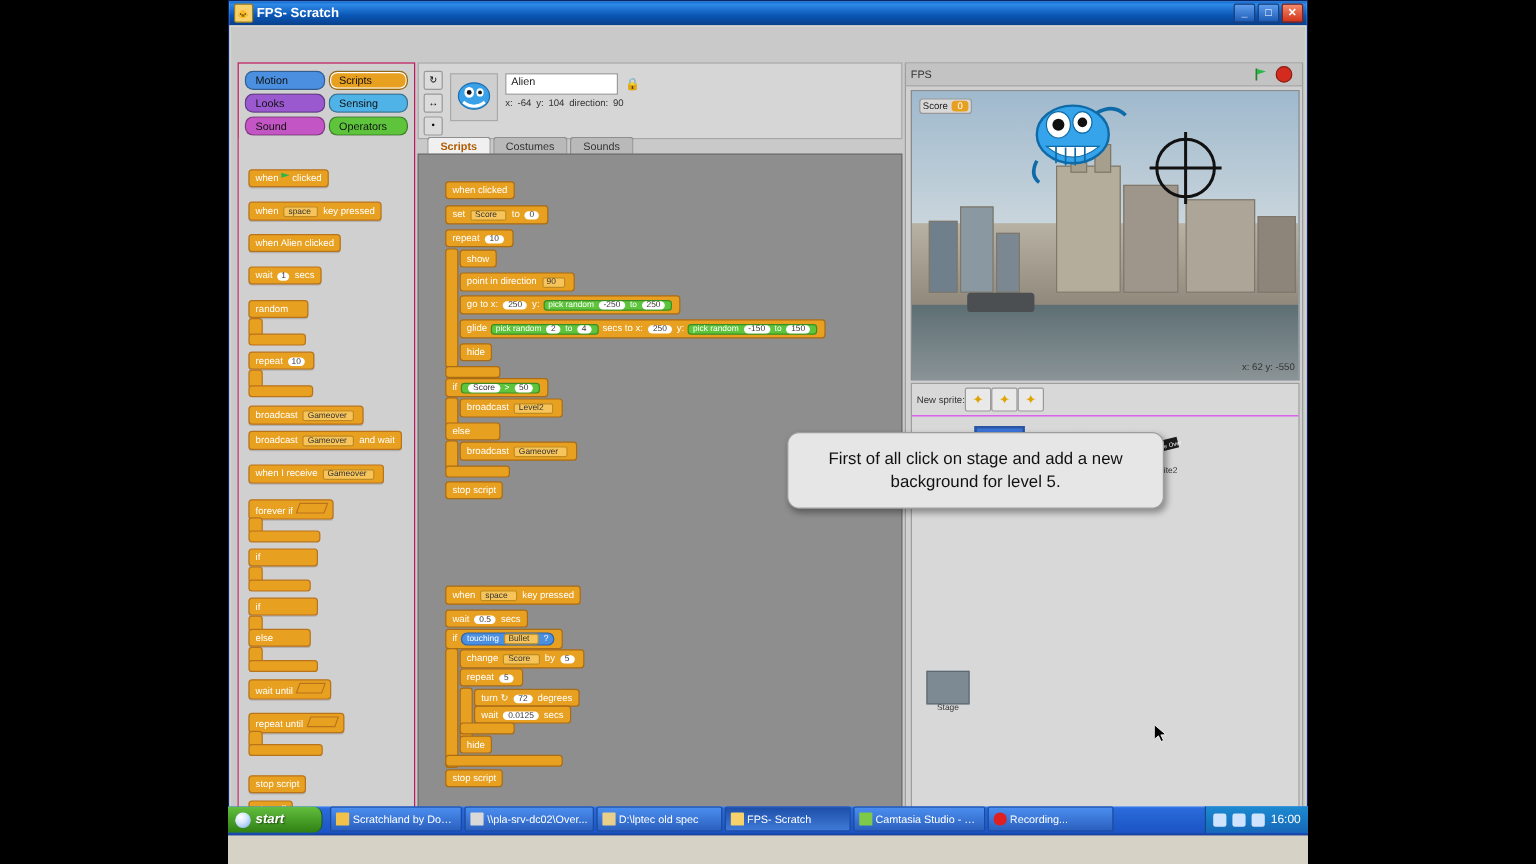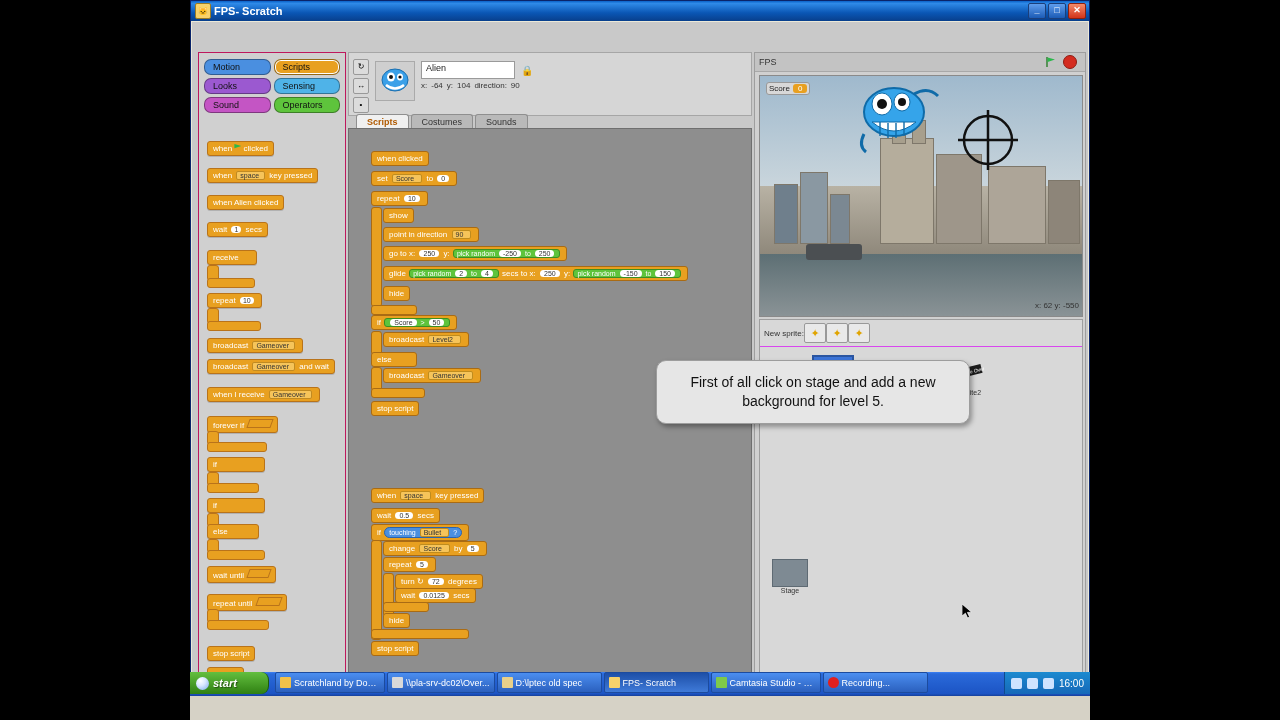--- a/index.html
+++ b/index.html
@@ -144,21 +144,21 @@
             <span class="ind">space</span>
             <span>key pressed</span>
           </div>
           <div class="blk" style="left:8px;top:80px;">when Alien clicked</div>
           <div class="blk" style="left:8px;top:107px;">
             <span>wait</span>
             <span class="in">1</span>
             <span>secs</span>
           </div>
 
-          <div class="blk" style="left:8px;top:135px;width:38px;">receive</div>
+          <div class="blk" style="left:8px;top:135px;width:38px;">random</div>
           <div class="cmouth" style="left:8px;top:150px;width:10px;height:14px;"></div>
           <div class="cmouth" style="left:8px;top:163px;width:46px;height:8px;"></div>
 
           <div class="blk" style="left:8px;top:178px;">
             <span>repeat</span>
             <span class="in">10</span>
           </div>
           <div class="cmouth" style="left:8px;top:193px;width:10px;height:14px;"></div>
           <div class="cmouth" style="left:8px;top:206px;width:52px;height:8px;"></div>
 

